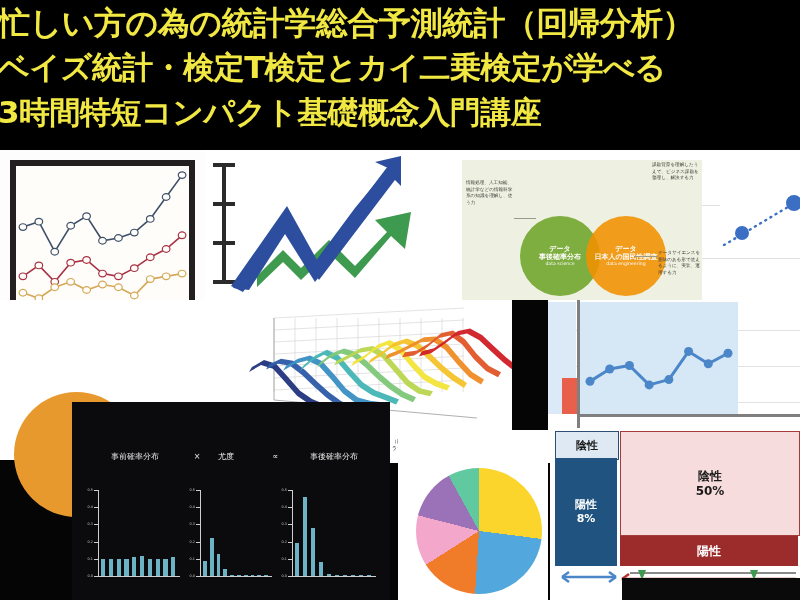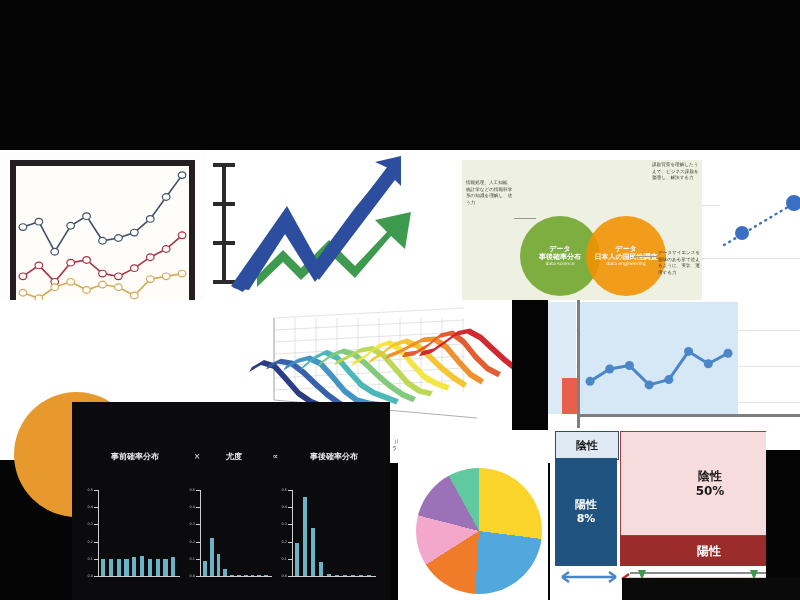--- a/index.html
+++ b/index.html
@@ -41,21 +41,21 @@
   #p-3d{left:232px;top:300px;width:280px;height:150px;background:#fff;}
   #p-3d .xlabel{position:absolute;left:140px;top:131px;font-size:5px;color:#555;
      font-family:"DejaVu Sans",sans-serif;}
   .cap-text{position:absolute;font-size:4.8px;line-height:1.5;color:#2a2a2a;
      font-family:"DejaVu Sans",sans-serif;}
 
   
   #p-bayes{left:72px;top:402px;width:318px;height:198px;background:#0b0b0d;}
   #p-bayes .b-title{position:absolute;top:13px;width:318px;text-align:center;color:#fff;
      font-weight:bold;font-size:15px;font-family:"DejaVu Sans",sans-serif;}
-  .b-sub{position:absolute;top:49px;color:#e9e9e9;font-size:8px;font-weight:bold;text-align:center;
+  .b-sub{position:absolute;top:49px;color:#e9e9e9;font-size:8px;font-weight:normal;text-align:center;
      font-family:"DejaVu Sans",sans-serif;}
   .b-op{position:absolute;top:50px;color:#e9e9e9;font-size:8px;text-align:center;
      font-family:"DejaVu Sans",sans-serif;}
   .mini{position:absolute;top:88px;height:92px;}
   .mini .axis-y{position:absolute;left:12px;top:0;width:1px;height:86px;background:#cfcfcf;}
   .mini .axis-x{position:absolute;left:12px;top:86px;height:1px;background:#cfcfcf;}
   .mini .tick{position:absolute;left:8px;width:5px;height:1px;background:#cfcfcf;}
   .mini .tlab{position:absolute;left:-8px;font-size:3.4px;color:#c9c9c9;width:15px;text-align:right;
      font-family:"DejaVu Sans",sans-serif;}
   .bar{position:absolute;bottom:0;background:#6db3c6;}
@@ -74,21 +74,21 @@
   .grid-row{position:absolute;left:0;right:0;height:1px;background:#e3e3e3;}
   #disease-plot{position:absolute;left:30px;top:2px;width:160px;height:112px;background:#d6e7f6;}
   #disease-left{position:absolute;left:0;top:2px;width:28px;height:112px;background:#dce9f7;}
   #red-bar{position:absolute;left:14px;top:78px;width:17px;height:36px;background:#e8604c;}
   #disease-axis{position:absolute;left:29px;top:0;width:3px;height:146px;background:#7f7f7f;}
   #disease-base{position:absolute;left:29px;top:114px;right:0;height:3px;background:#7f7f7f;}
   #disease-label{position:absolute;left:58px;top:114px;font-size:14px;font-weight:bold;color:#1a1a1a;
      font-family:"DejaVu Sans",sans-serif;white-space:nowrap;}
 
   
-  #p-mosaic{left:550px;top:428px;width:216px;height:172px;background:#fff;}
+  #p-mosaic{left:550px;top:428px;width:250px;height:172px;background:#fff;}
   .m-neg-head{position:absolute;left:5px;top:3px;width:62px;height:27px;background:#dfe9f4;
      border:1px solid #2d4f74;display:flex;align-items:center;justify-content:center;
      font-size:11px;font-weight:bold;color:#1a1a1a;font-family:"DejaVu Sans",sans-serif;}
   .m-pos-col{position:absolute;left:5px;top:30px;width:62px;height:108px;background:#20537f;
      display:flex;flex-direction:column;align-items:center;justify-content:center;color:#fff;
      font-size:11px;font-weight:bold;line-height:1.25;font-family:"DejaVu Sans",sans-serif;}
   .m-neg-big{position:absolute;left:70px;top:3px;width:178px;height:103px;background:#f6dcdc;
      border:1px solid #a53c3c;display:flex;flex-direction:column;align-items:center;
      justify-content:center;font-size:12px;font-weight:bold;color:#1a1a1a;line-height:1.25;
      font-family:"DejaVu Sans",sans-serif;}
@@ -298,21 +298,21 @@
       </g>
       <path d="M88 2 L96 2 L92 12 Z" fill="#3d9a4e"></path>
       <path d="M200 2 L208 2 L204 12 Z" fill="#3d9a4e"></path>
     </svg>
   </div>
 
   <div class="panel" id="p-bayes">
 
     <div class="b-sub" style="left:8px;width:110px;">事前確率分布</div>
     <div class="b-op" style="left:112px;width:26px;">×</div>
-    <div class="b-sub" style="left:132px;width:60px;">尤度</div>
+    <div class="b-sub" style="left:124px;width:60px;">尤度</div>
     <div class="b-op" style="left:190px;width:26px;">∝</div>
     <div class="b-sub" style="left:212px;width:100px;">事後確率分布</div>
 
     <div class="mini" id="mini-prior" style="left:14px;width:98px;">
         <div class="axis-y"></div>
         <div class="axis-x" style="width:82px"></div>
         <div class="tick" style="top:86px"></div>
         <div class="tlab" style="top:84px">0.0</div>
         <div class="tick" style="top:68.8px"></div>
         <div class="tlab" style="top:66.8px">0.1</div>
@@ -384,14 +384,19 @@
         <div class="bar" style="left:55px;width:4.4px;height:0.6880000000000001px;top:85.312px;background:#6db3c6"></div>
         <div class="bar" style="left:63px;width:4.4px;height:0.6px;top:85.4px;background:#6db3c6"></div>
         <div class="bar" style="left:71px;width:4.4px;height:0.6px;top:85.4px;background:#6db3c6"></div>
         <div class="bar" style="left:79px;width:4.4px;height:0.6px;top:85.4px;background:#6db3c6"></div>
         <div class="bar" style="left:87px;width:4.4px;height:0.6px;top:85.4px;background:#6db3c6"></div>
       </div>
   </div>
 
   <div style="position:absolute;left:622px;top:578px;width:178px;height:22px;background:#0a0a0a;"></div>
 
+  <div class="title-block">
+    <div class="title-line tl1">忙しい方の為の統計学総合予測統計（回帰分析）</div>
+    <div class="title-line tl2">ベイズ統計・検定T検定とカイ二乗検定が学べる</div>
+    <div class="title-line tl3">3時間特短コンパクト基礎概念入門講座</div>
+  </div>
 
 </div>
 
 </body></html>

